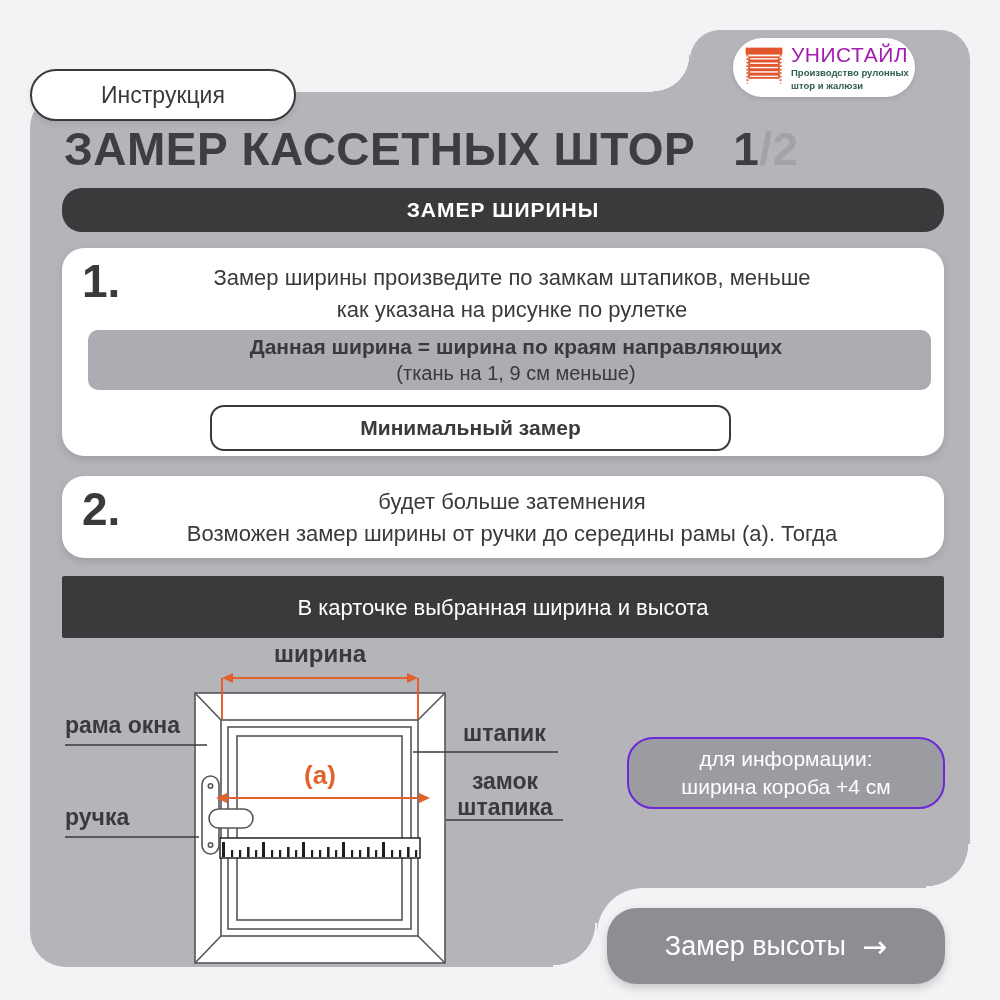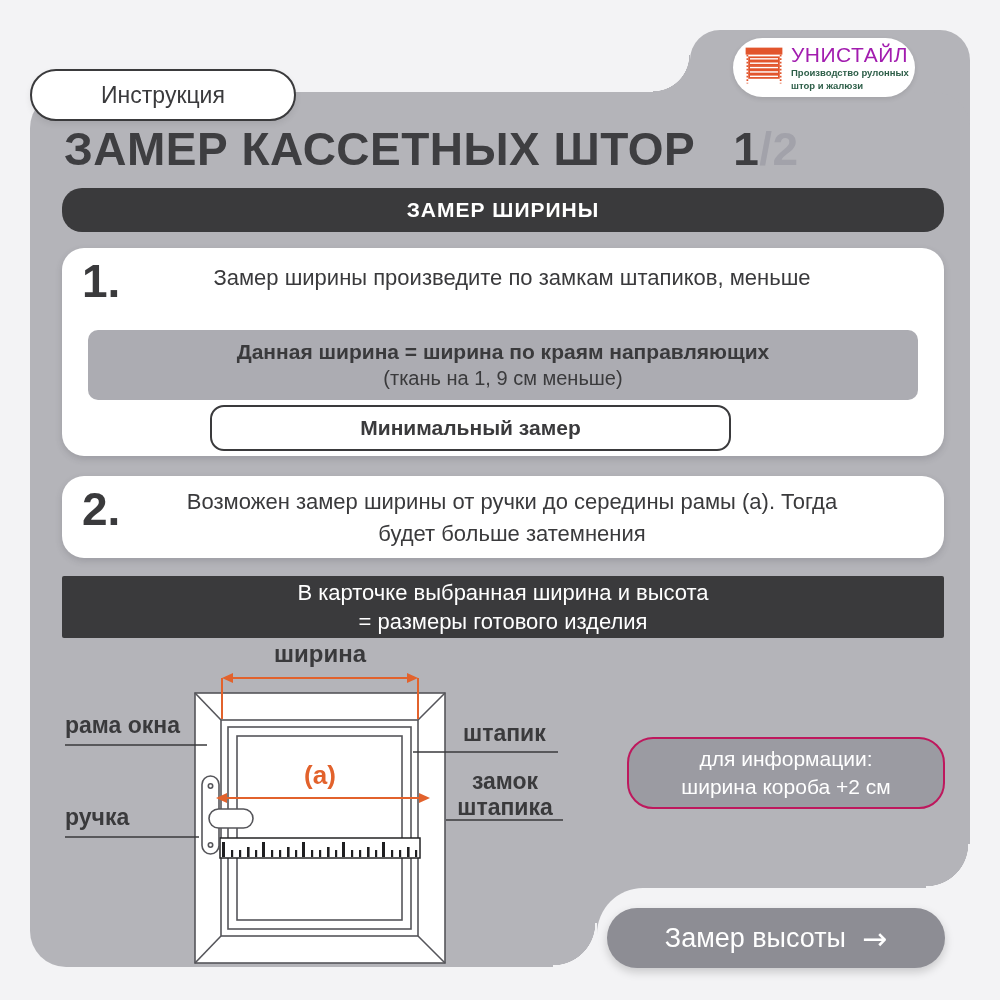--- a/index.html
+++ b/index.html
@@ -47,43 +47,43 @@
   
   .sec{background:#fff;border-radius:22px;box-shadow:0 3px 7px rgba(50,50,60,.18);}
   .sec1{left:62px;top:248px;width:882px;height:208px;}
   .sec2{left:62px;top:476px;width:882px;height:82px;}
   .step-num{position:absolute;left:20px;top:6px;font-size:46px;font-weight:bold;}
   .step-text{position:absolute;left:78px;width:744px;text-align:center;
              font-size:22px;line-height:32px;}
   .sec1 .step-text{top:14px;}
   .sec2 .step-text{top:10px;}
 
-  .graybox{position:absolute;left:26px;top:82px;width:830px;height:70px;background:#acacb2;
-           border-radius:10px;display:flex;flex-direction:column;align-items:center;justify-content:center;}
+  .graybox{position:absolute;left:26px;top:82px;width:830px;height:60px;background:#acacb2;
+           border-radius:10px;display:flex;flex-direction:column;align-items:center;justify-content:center;padding-left:13px;}
   .graybox .l1{font-size:21px;font-weight:bold;}
   .graybox .l2{font-size:20px;margin-top:3px;}
   .minbox{position:absolute;left:148px;top:157px;width:517px;height:42px;background:#fff;
           border:2px solid #3a3a3c;border-radius:14px;display:flex;align-items:center;justify-content:center;
           font-size:21px;white-space:pre;gap:36px;}
   .minbox .b{font-weight:bold;}
 
   
   .diagram{left:30px;top:636px;width:580px;height:332px;}
   .diagram text{font-family:"Liberation Sans",sans-serif;}
   .dlabel{font-size:23px;font-weight:bold;fill:#3a3a3c;}
   .dim-label{font-size:24px;font-weight:bold;fill:#3a3a3c;}
   .a-label{font-size:26px;font-weight:bold;fill:#e2622c;}
 
   
-  .infobox{left:627px;top:737px;width:318px;height:72px;background:#9b9ba2;border:2px solid #be185d;
+  .infobox{left:627px;top:737px;width:318px;height:72px;background:#9b9ba2;border:2px solid #6d28d9;
            border-radius:26px;color:#fff;display:flex;flex-direction:column;align-items:center;
            justify-content:center;font-size:21px;line-height:28px;box-sizing:border-box;}
 
   
-  .nextbtn{left:607px;top:908px;width:338px;height:60px;background:#8d8d94;border-radius:30px;
+  .nextbtn{left:607px;top:908px;width:338px;height:76px;background:#8d8d94;border-radius:30px;
            color:#fff;display:flex;align-items:center;justify-content:center;gap:16px;
            font-size:27px;box-shadow:0 4px 10px rgba(0,0,0,.18);cursor:pointer;}
   .nextbtn .arr{font-size:30px;font-family:"DejaVu Sans",sans-serif;}
 </style>
 </head>
 <body>
 
 <div class="stage">
 
   <div class="abs card-tab"></div>
@@ -124,41 +124,41 @@
   </div>
 
   <div class="abs darkbar bar-width">
     <span>ЗАМЕР ШИРИНЫ</span>
   </div>
 
   <div class="abs sec sec1">
     <div class="step-num">1.</div>
     <div class="step-text">
       <div>Замер ширины произведите по замкам штапиков, меньше</div>
+      <div>как указана на рисунке по рулетке</div>
     </div>
     <div class="graybox">
       <div class="l1">Данная ширина = ширина по краям направляющих</div>
       <div class="l2">(ткань на 1, 9 см меньше)</div>
     </div>
     <div class="minbox">
       <span class="b">Минимальный замер</span>
     </div>
   </div>
 
   <div class="abs sec sec2">
     <div class="step-num">2.</div>
     <div class="step-text">
+      <div>будет больше затемнения</div>
       <div>Возможен замер ширины от ручки до середины рамы (а). Тогда</div>
-      <div>будет больше затемнения</div>
     </div>
   </div>
 
   <div class="abs darkbar bar-result">
     <div>В карточке выбранная ширина и высота</div>
-    <div>= размеры готового изделия</div>
   </div>
 
   <svg class="abs diagram" viewBox="30 636 580 332" width="580" height="332">
     <defs>
       <pattern id="rulticks" x="222" y="838" width="40" height="20" patternUnits="userSpaceOnUse">
         <g fill="#1e1e20">
           <rect x="0" y="4" width="3" height="16"></rect>
           <rect x="9" y="12" width="2.2" height="8"></rect>
           <rect x="17" y="12" width="2.2" height="8"></rect>
           <rect x="25" y="9" width="2.6" height="11"></rect>
@@ -214,21 +214,21 @@
     </g>
     <text class="dlabel" x="65" y="733">рама окна</text>
     <text class="dlabel" x="65" y="825">ручка</text>
     <text class="dlabel" x="463" y="741">штапик</text>
     <text class="dlabel" x="505" y="789" text-anchor="middle">замок</text>
     <text class="dlabel" x="505" y="815" text-anchor="middle">штапика</text>
   </svg>
 
   <div class="abs infobox">
     <div>для информации:</div>
-    <div>ширина короба +2 см</div>
+    <div>ширина короба +4 см</div>
   </div>
 
   <div class="abs nextbtn">
     <span>Замер высоты</span>
     <span class="arr">→</span>
   </div>
 
 </div>
 
 </body></html>

